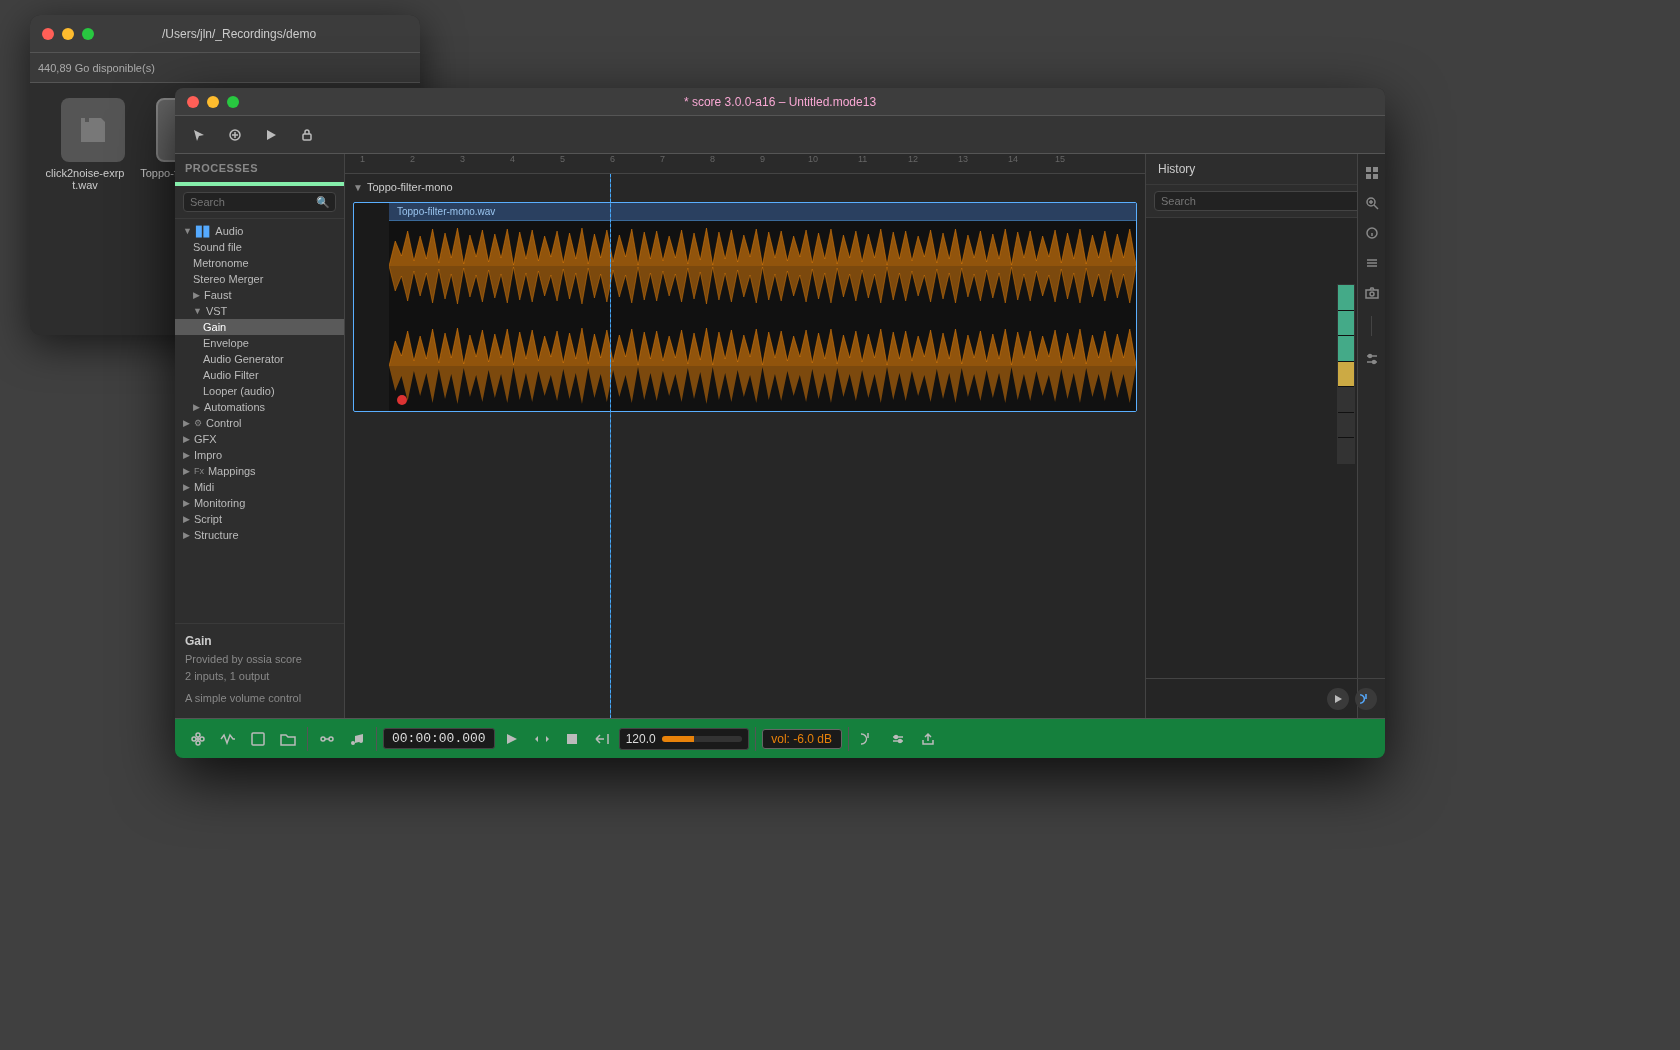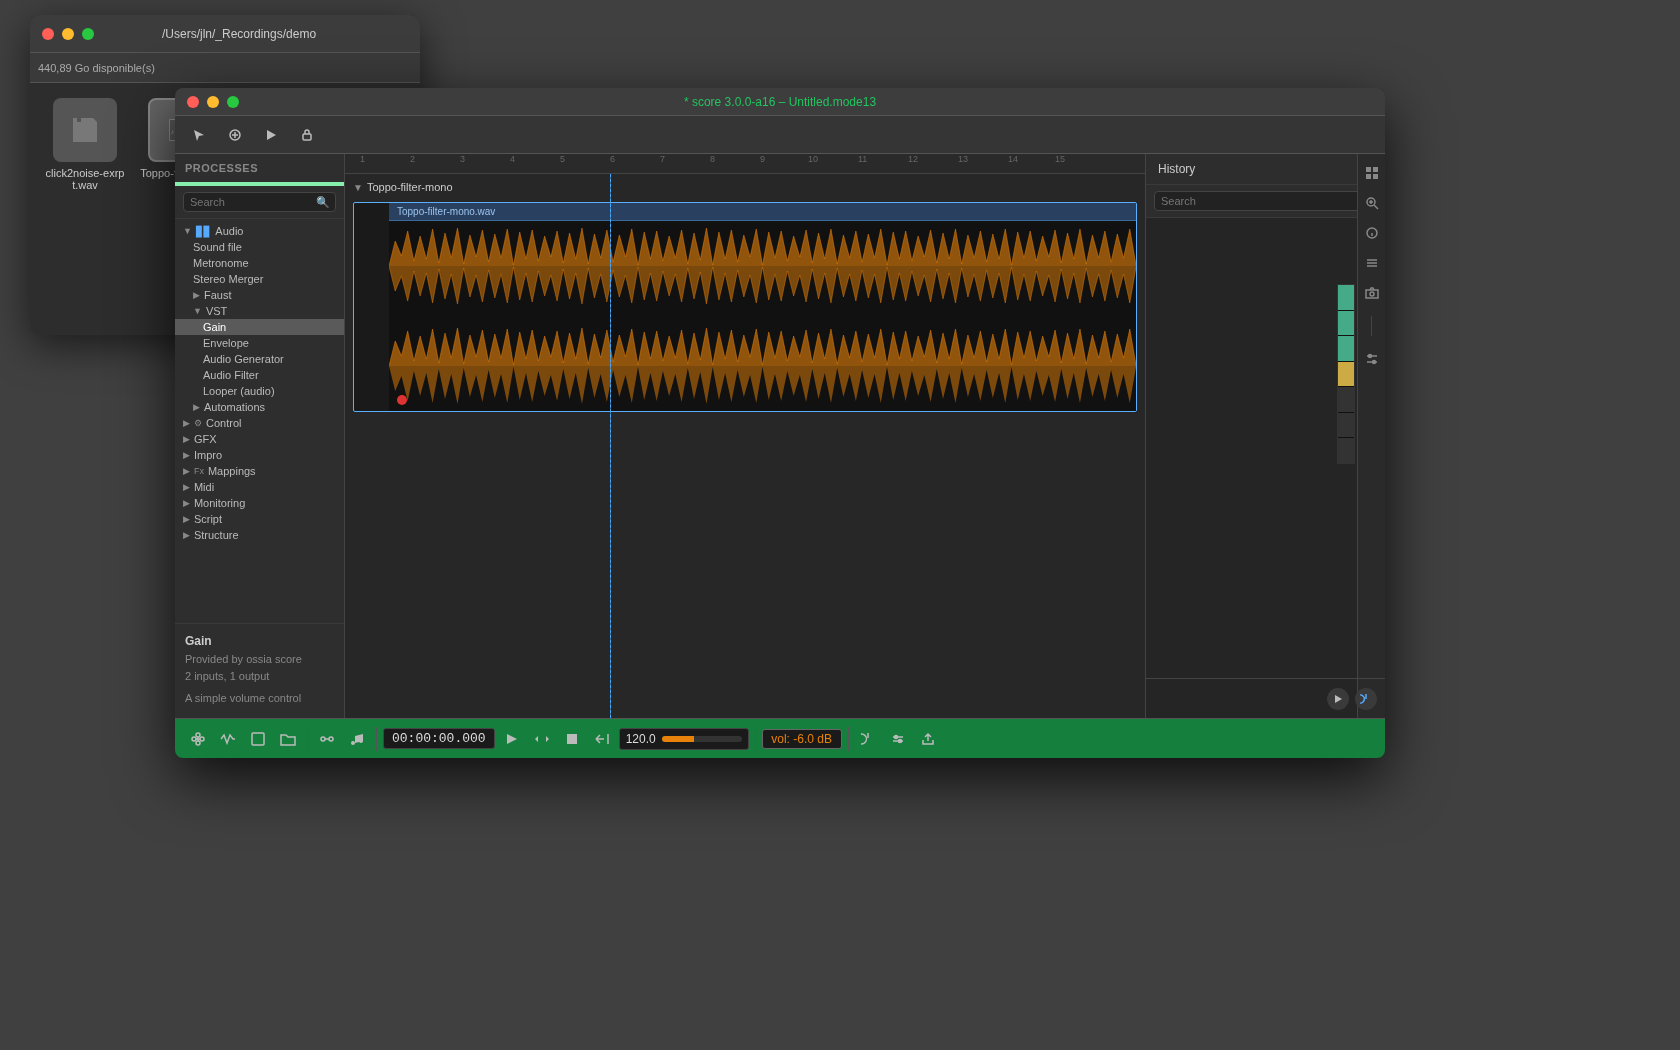--- a/index.html
+++ b/index.html
@@ -65,21 +65,21 @@
     }
     .finder-content {
       display: flex;
       padding: 15px;
       gap: 15px;
     }
     .finder-file {
       width: 80px;
       display: flex;
       flex-direction: column;
-      align-items: center;
+      align-items: flex-end;
       gap: 5px;
     }
     .file-icon {
       width: 64px;
       height: 64px;
       background: #555;
       border-radius: 8px;
       display: flex;
       align-items: center;
       justify-content: center;
@@ -116,21 +116,21 @@
       padding: 0 12px;
       gap: 8px;
       border-bottom: 1px solid #555;
       position: relative;
     }
     .app-title {
       position: absolute;
       left: 50%;
       transform: translateX(-50%);
       font-size: 12px;
-      color: #22c55e;
+      color: #f9a8d4;
     }
 
     
     .app-toolbar {
       height: 38px;
       background: #353535;
       border-bottom: 1px solid #555;
       display: flex;
       align-items: center;
       padding: 0 10px;

